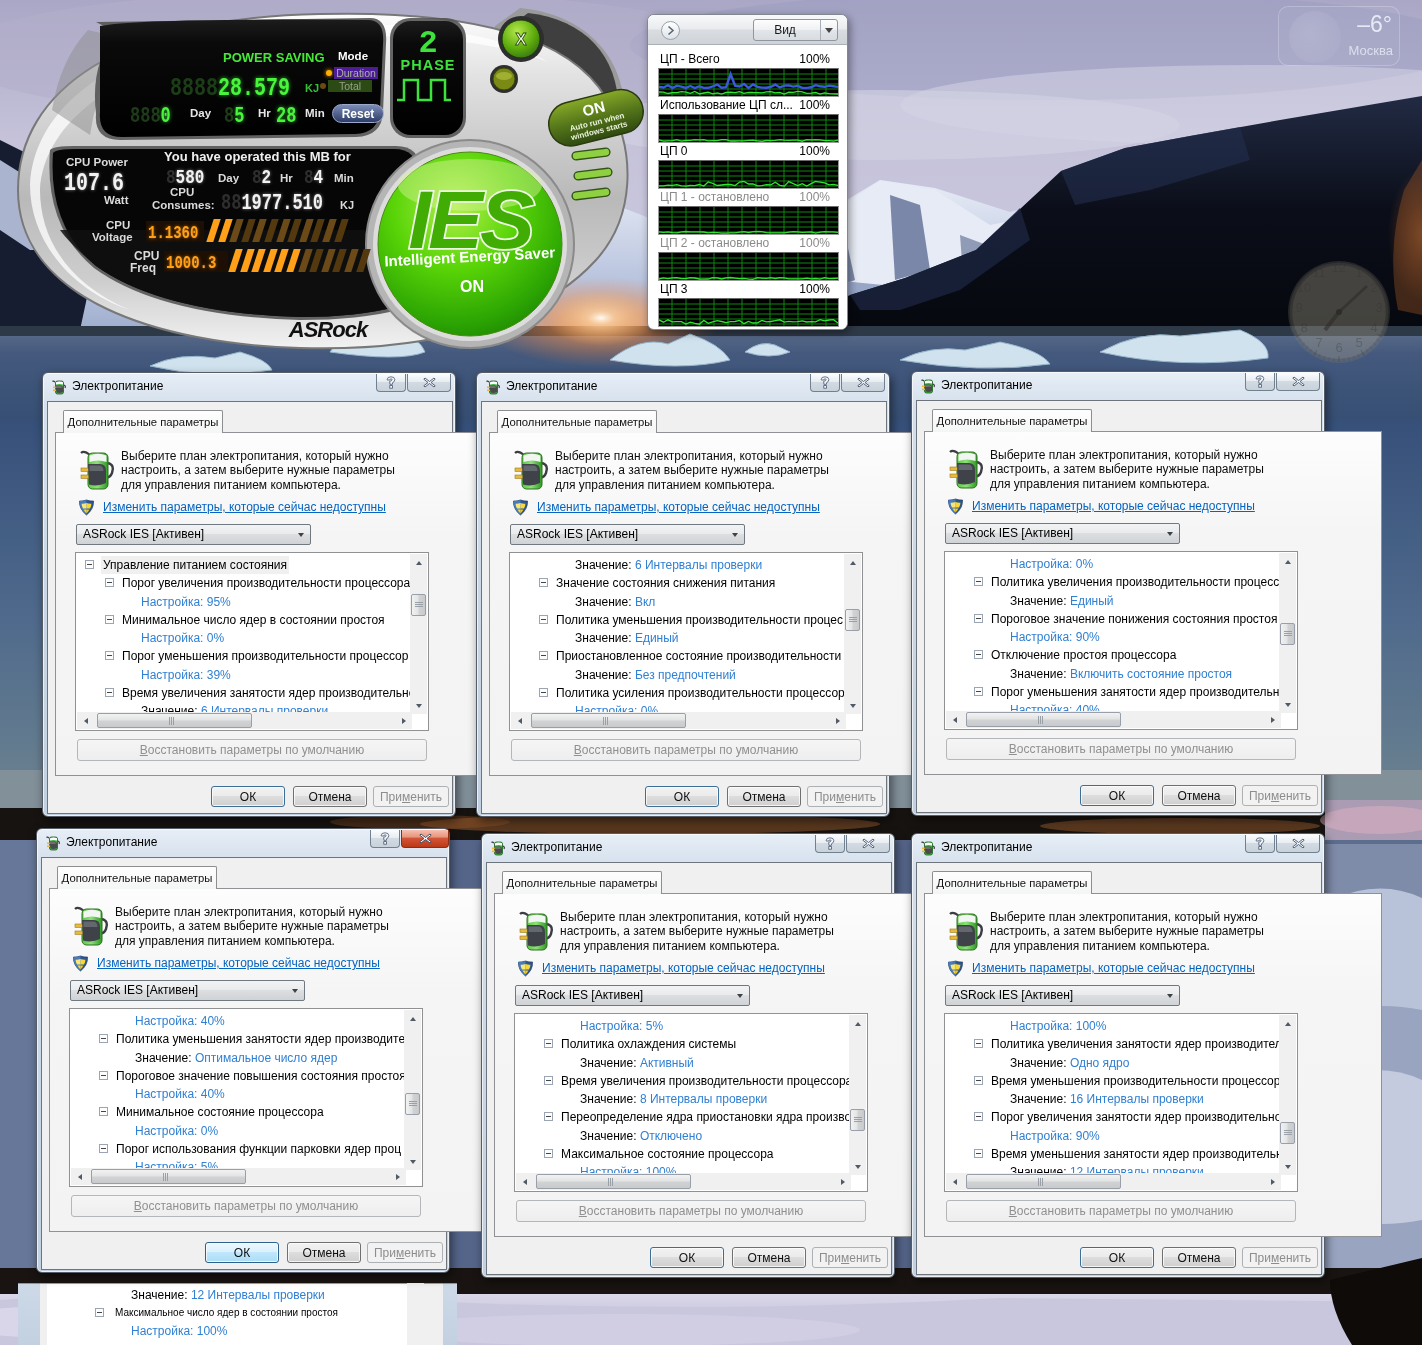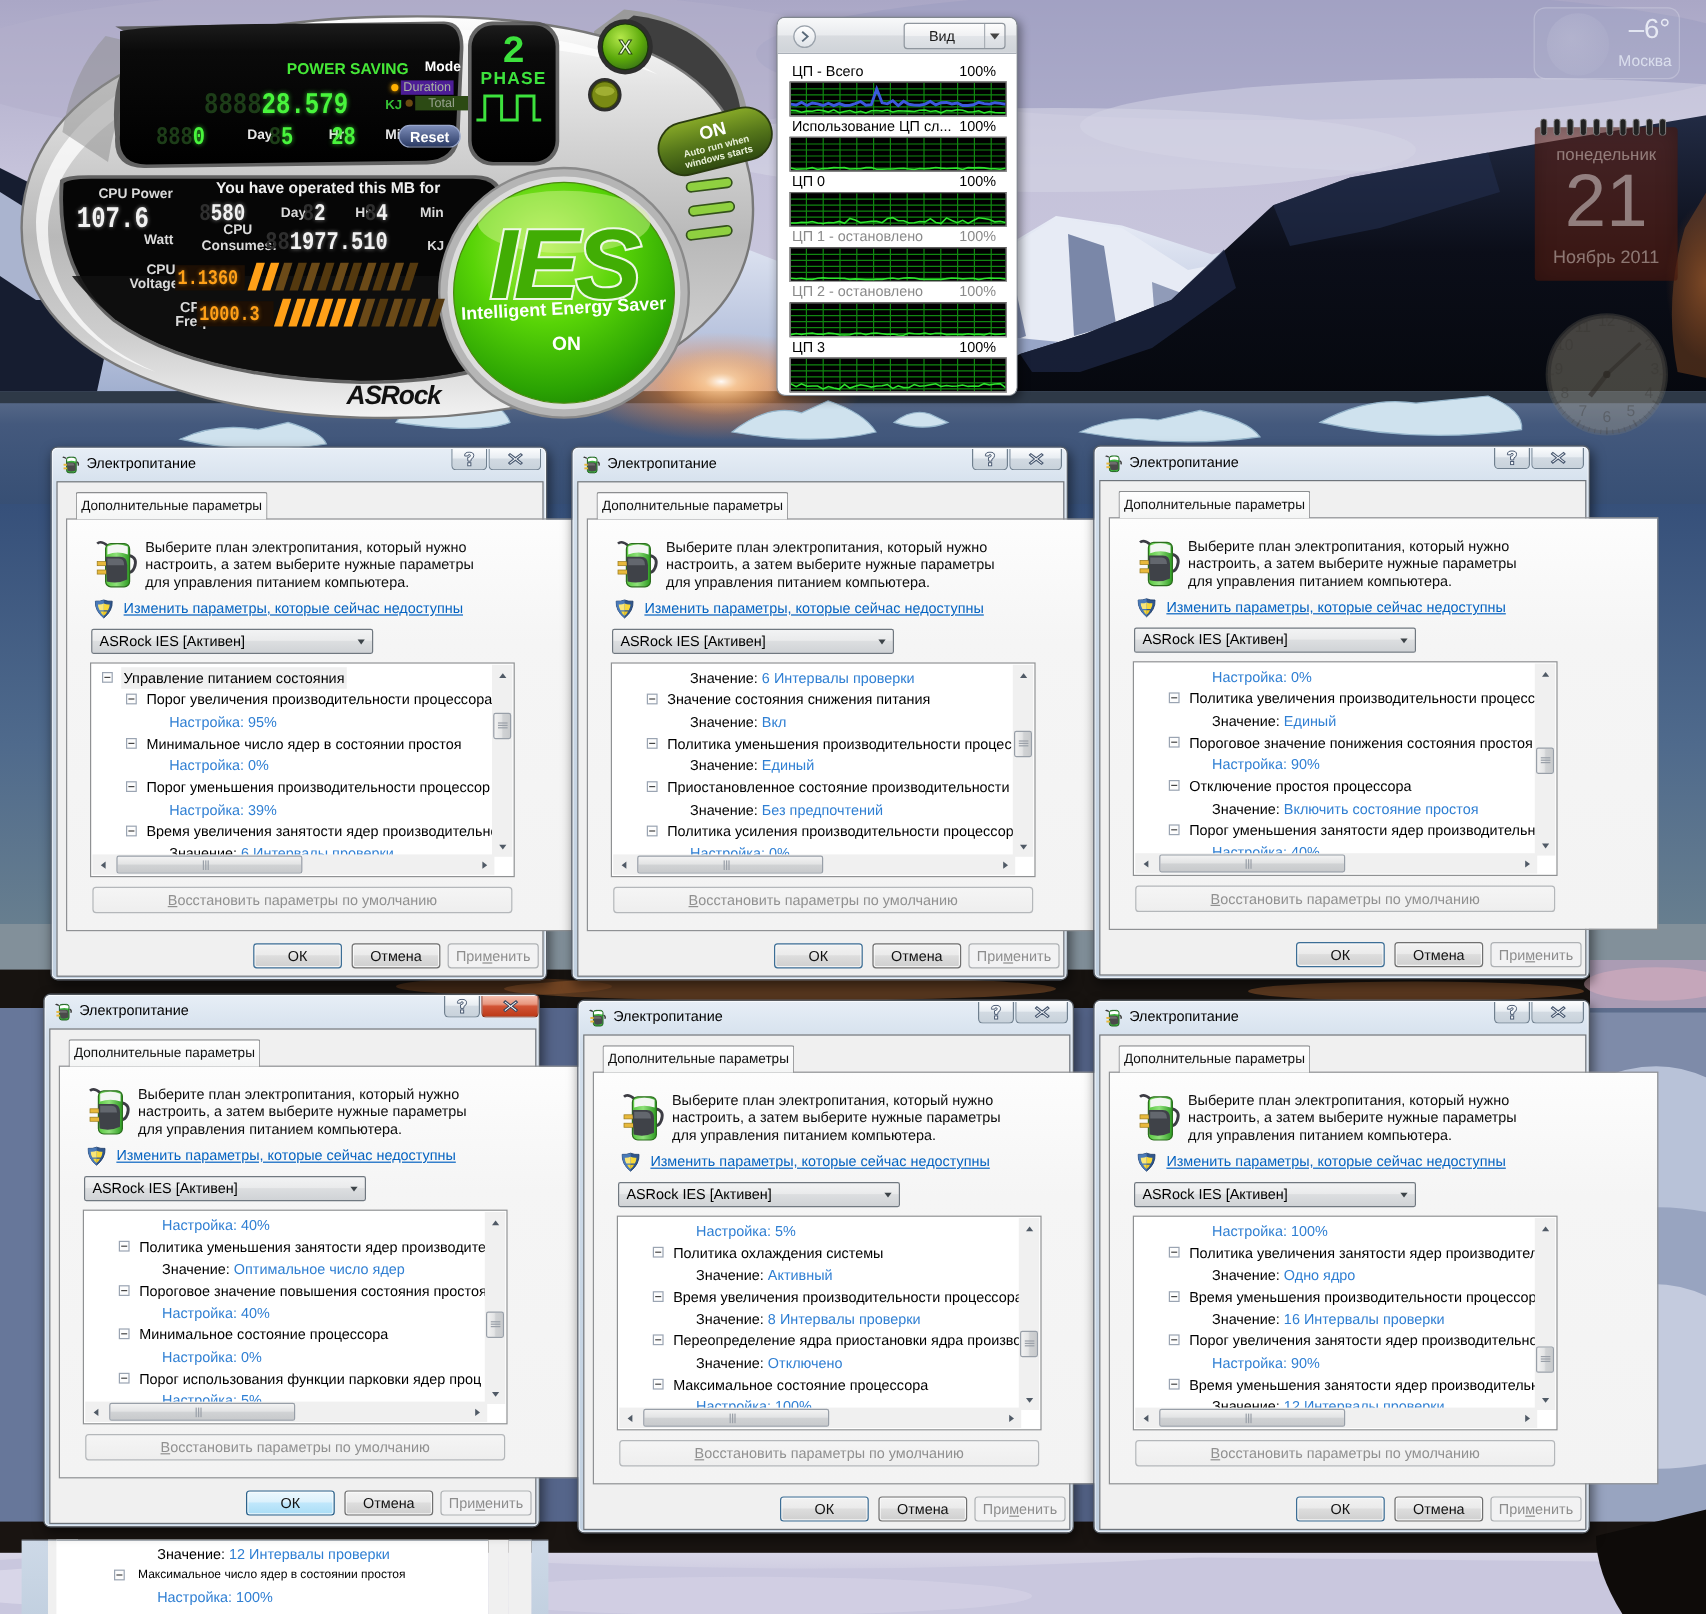--- a/index.html
+++ b/index.html
@@ -79,21 +79,21 @@
 .cal { position:absolute; left:1279px; top:106px; width:119px; height:128px; background:rgba(98,32,18,0.55); border-radius:3px; box-shadow:inset 0 0 18px rgba(0,0,0,0.25); }
 .calspiral { position:absolute; left:2px; top:-7px; }
 .calday { position:absolute; top:14px; width:100%; text-align:center; font-size:14px; color:rgba(230,218,212,0.5); }
 .calnum { position:absolute; top:26px; width:100%; text-align:center; font-size:62px; font-weight:300; color:rgba(215,208,208,0.55); }
 .calmon { position:absolute; top:100px; width:100%; text-align:center; font-size:15px; color:rgba(225,215,210,0.5); }
 .clock { position:absolute; left:1287px; top:256px; }
 
 
 .gadget { position:absolute; left:0px; top:0px; width:660px; height:360px; }
 .gbody { position:absolute; left:0; top:0; }
-.glab2 { position:absolute; white-space:nowrap;margin-left:16px; }
+.glab2 { position:absolute; white-space:nowrap; }
 .seg { position:absolute; font-family:"Liberation Mono",monospace; font-weight:bold; letter-spacing:0px; white-space:nowrap; transform:scaleY(1.25); transform-origin:left top; }
 .seg.grn { color:#48f53c; text-shadow:0 0 4px rgba(70,245,60,0.7); }
 .seg.grn .segdim { color:#1d3d18; text-shadow:none; }
 .seg.wht { color:#f2f2f2; text-shadow:0 0 3px rgba(255,255,255,0.5); }
 .seg.wht .segdim { color:#2e2e2e; text-shadow:none; }
 .seg.org { color:#ffa018; text-shadow:0 0 3px rgba(255,160,24,0.6); }
 .mrow { position:absolute; width:52px; height:12px; }
 .led { position:absolute; left:-8px; top:3px; width:6px; height:6px; border-radius:50%; background:#6a4a10; }
 .led.on { background:#ffb000; box-shadow:0 0 4px #ffb000; }
 .mbox { position:absolute; left:0; top:0; width:44px; font-size:10.5px; color:#a9b3a0; background:#4c1d95; text-align:center; line-height:12px; }
@@ -282,21 +282,21 @@
 <polyline points="397,100 404,100 404,80 418,80 418,100 431,100 431,80 445,80 445,100 451,100" fill="none" stroke="#3de23d" stroke-width="2.5"></polyline>
 <text x="428" y="52" text-anchor="middle" font-family="Liberation Mono" font-weight="bold" font-size="32" fill="#3de23d">2</text>
 <text x="428" y="70" text-anchor="middle" font-family="Liberation Sans" font-weight="bold" font-size="14.5" fill="#3de23d" letter-spacing="1">PHASE</text>
 </svg>
 <div class="glab2" style="left:223px;top:50px;color:#46e838;font-size:13px;letter-spacing:0px;font-weight:bold">POWER SAVING</div>
 <div class="glab2" style="left:338px;top:50px;color:#fff;font-size:11.5px;font-weight:bold">Mode</div>
 <div class="mrow" style="left:334px;top:67px">
         <span class="led on"></span>
         <span class="mbox">Duration</span>
       </div>
-<div class="mrow" style="left:346px;top:80px">
+<div class="mrow" style="left:328px;top:80px">
         <span class="led"></span>
         <span class="mbox sel">Total</span>
       </div>
 <div class="seg grn" style="left:170px;top:74px;font-size:20px"><span class="segdim">8888</span>28.579</div>
 <div class="glab2" style="left:305px;top:82px;color:#35c035;font-size:11px;font-weight:bold">KJ</div>
 <div class="seg grn" style="left:130px;top:104px;font-size:17px"><span class="segdim">888</span>0</div>
 <div class="glab2" style="left:190px;top:107px;color:#e6e6e6;font-size:11.5px;font-weight:bold">Day</div>
 <div class="seg grn" style="left:224px;top:104px;font-size:17px"><span class="segdim">8</span>5</div>
 <div class="glab2" style="left:258px;top:107px;color:#e6e6e6;font-size:11.5px;font-weight:bold">Hr</div>
 <div class="seg grn" style="left:276px;top:104px;font-size:17px">28</div>
@@ -418,37 +418,20 @@
             <polyline points="0.0,20.9 4.5,23.2 8.9,20.8 13.4,22.8 17.9,22.6 22.4,22.7 26.9,25.1 31.3,23.1 35.8,24.3 40.3,25.2 44.8,21.4 49.2,24.4 53.7,22.9 58.2,21.7 62.6,22.5 67.1,23.6 71.6,22.7 76.1,22.5 80.5,21.4 85.0,24.7 89.5,22.5 94.0,24.0 98.5,23.9 102.9,21.5 107.4,22.8 111.9,22.5 116.3,21.6 120.8,20.8 125.3,23.1 129.8,22.3 134.2,22.8 138.7,22.7 143.2,21.9 147.7,23.0 152.2,22.6 156.6,22.9 161.1,20.7 165.6,21.8 170.1,21.0 174.5,20.7 179.0,24.0" fill="none" stroke="#2fe52f" stroke-width="1.3"></polyline>
           </svg>
         </div>
       </div>
 </div>
 
 <div class="wx">
   <div class="wxmoon"></div>
   <div class="wxtemp">–6°</div>
   <div class="wxcity">Москва</div>
-</div>
-<div class="cal">
-  <svg class="calspiral" width="116" height="14">
-        <rect x="3" y="0" width="5" height="14" rx="2.4" fill="#222" stroke="#888" stroke-width="0.8"></rect>
-        <rect x="14" y="0" width="5" height="14" rx="2.4" fill="#222" stroke="#888" stroke-width="0.8"></rect>
-        <rect x="25" y="0" width="5" height="14" rx="2.4" fill="#222" stroke="#888" stroke-width="0.8"></rect>
-        <rect x="36" y="0" width="5" height="14" rx="2.4" fill="#222" stroke="#888" stroke-width="0.8"></rect>
-        <rect x="47" y="0" width="5" height="14" rx="2.4" fill="#222" stroke="#888" stroke-width="0.8"></rect>
-        <rect x="58" y="0" width="5" height="14" rx="2.4" fill="#222" stroke="#888" stroke-width="0.8"></rect>
-        <rect x="69" y="0" width="5" height="14" rx="2.4" fill="#222" stroke="#888" stroke-width="0.8"></rect>
-        <rect x="80" y="0" width="5" height="14" rx="2.4" fill="#222" stroke="#888" stroke-width="0.8"></rect>
-        <rect x="91" y="0" width="5" height="14" rx="2.4" fill="#222" stroke="#888" stroke-width="0.8"></rect>
-        <rect x="102" y="0" width="5" height="14" rx="2.4" fill="#222" stroke="#888" stroke-width="0.8"></rect>
-      </svg>
-  <div class="calday">понедельник</div>
-  <div class="calnum">21</div>
-  <div class="calmon">Ноябрь 2011</div>
 </div>
 <div class="clock"><svg width="104" height="112" viewBox="0 0 104 112">
 <circle cx="52" cy="56" r="51" fill="#8e8878" opacity="0.22"></circle>
 <circle cx="52" cy="56" r="48" fill="#b5ac97" opacity="0.22" stroke="#6e675c" stroke-width="2.5"></circle>
 <line x1="96.0" y1="56.0" x2="102.0" y2="56.0" stroke="#3a3631" stroke-width="1.4" opacity="0.25"></line>
         <line x1="97.7" y1="60.8" x2="101.7" y2="61.2" stroke="#3a3631" stroke-width="0.7" opacity="0.25"></line>
         <line x1="97.0" y1="65.6" x2="100.9" y2="66.4" stroke="#3a3631" stroke-width="0.7" opacity="0.25"></line>
         <line x1="95.7" y1="70.2" x2="99.6" y2="71.5" stroke="#3a3631" stroke-width="0.7" opacity="0.25"></line>
         <line x1="94.0" y1="74.7" x2="97.7" y2="76.3" stroke="#3a3631" stroke-width="0.7" opacity="0.25"></line>
         <line x1="90.1" y1="78.0" x2="95.3" y2="81.0" stroke="#3a3631" stroke-width="1.4" opacity="0.25"></line>

